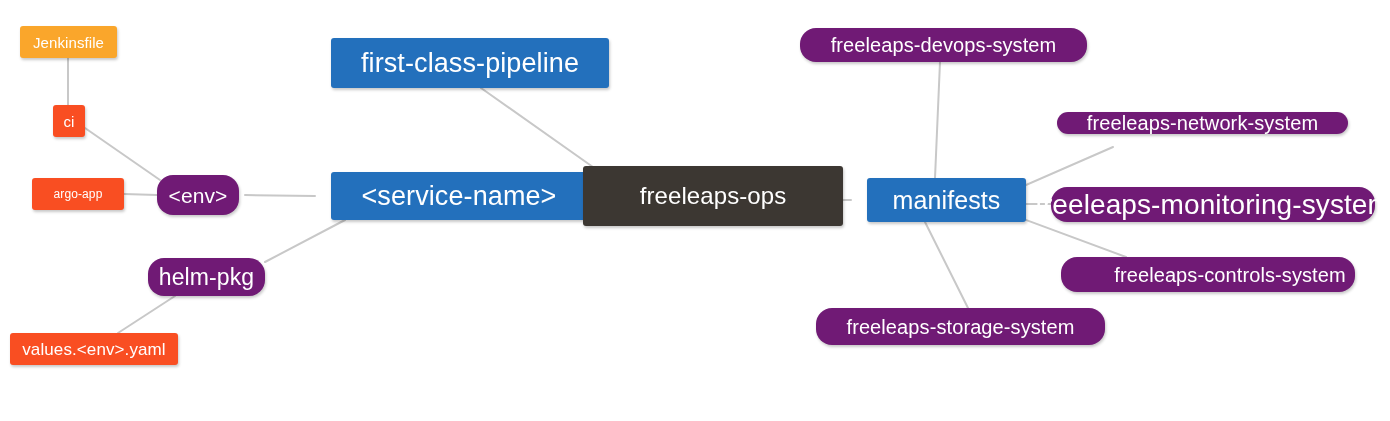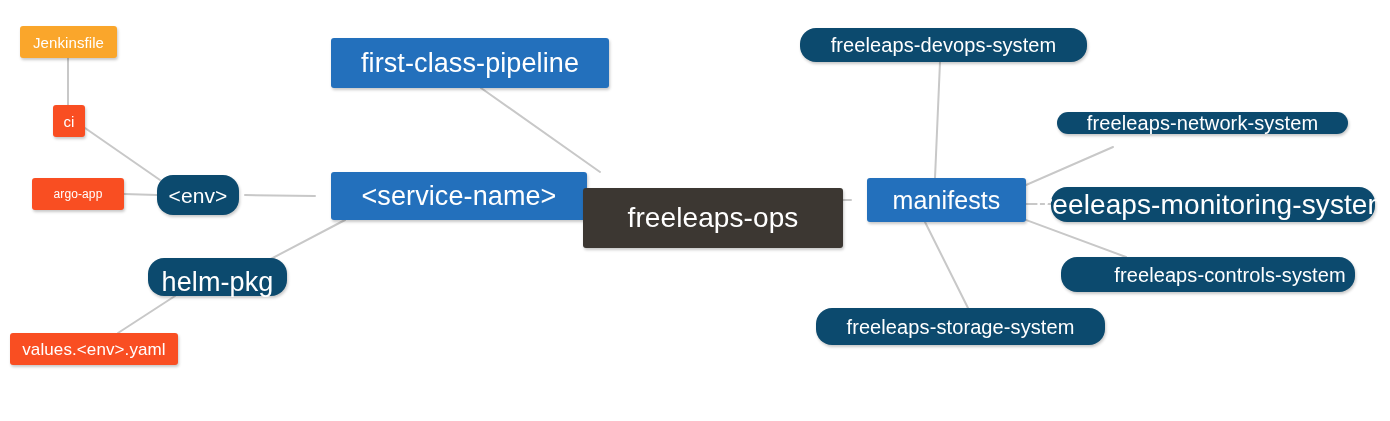--- a/index.html
+++ b/index.html
@@ -32,21 +32,21 @@
     color: #ffffff;
     border-radius: 3px;
     white-space: nowrap;
     line-height: 1;
     box-shadow: 1px 2px 3px rgba(0,0,0,0.22);
     text-align: center;
     letter-spacing: 0.1px;
   }
   .n-root    { background: #3c3732; }
   .n-blue    { background: #2370bc; margin-left: 16px; }
-  .n-green   { background: #0c4a6e; border-radius: 16px; }
+  .n-green   { background: #701a75; border-radius: 16px; }
   .n-orange  { background: #faa62b; }
   .n-red     { background: #f94e22; }
 </style>
 </head>
 <body>
 
 <div id="canvas">
 
   <svg id="edges" viewBox="0 0 1390 421">
     <g stroke="#c8c8c8" stroke-width="2" fill="none" stroke-linecap="round">
@@ -90,37 +90,37 @@
   </div>
 
   <div class="node n-red" style="left:32px; top:178px; width:92px; height:32px; font-size:12px;">
     <span>argo-app</span>
   </div>
 
   <div class="node n-green" style="left:157px; top:175px; width:82px; height:40px; font-size:21px;">
     <span>&lt;env&gt;</span>
   </div>
 
-  <div class="node n-green" style="left:148px; top:258px; width:139px; height:38px; font-size:27px;align-items:flex-end;">
+  <div class="node n-green" style="left:148px; top:258px; width:117px; height:38px; font-size:23px;">
     <span>helm-pkg</span>
   </div>
 
   <div class="node n-red" style="left:10px; top:333px; width:168px; height:32px; font-size:17px;">
     <span>values.&lt;env&gt;.yaml</span>
   </div>
 
   <div class="node n-blue" style="left:315px; top:38px; width:278px; height:50px; font-size:27px;">
     <span>first-class-pipeline</span>
   </div>
 
   <div class="node n-blue" style="left:315px; top:172px; width:256px; height:48px; font-size:27px;">
     <span>&lt;service-name&gt;</span>
   </div>
 
-  <div class="node n-root" style="left:583px; top:188px; width:260px; height:60px; font-size:28px;">
+  <div class="node n-root" style="left:583px; top:166px; width:260px; height:60px; font-size:24px;">
     <span>freeleaps-ops</span>
   </div>
 
   <div class="node n-blue" style="left:851px; top:178px; width:159px; height:44px; font-size:25px;">
     <span>manifests</span>
   </div>
 
   <div class="node n-green" style="left:800px; top:28px; width:287px; height:34px; font-size:20px;">
     <span>freeleaps-devops-system</span>
   </div>

